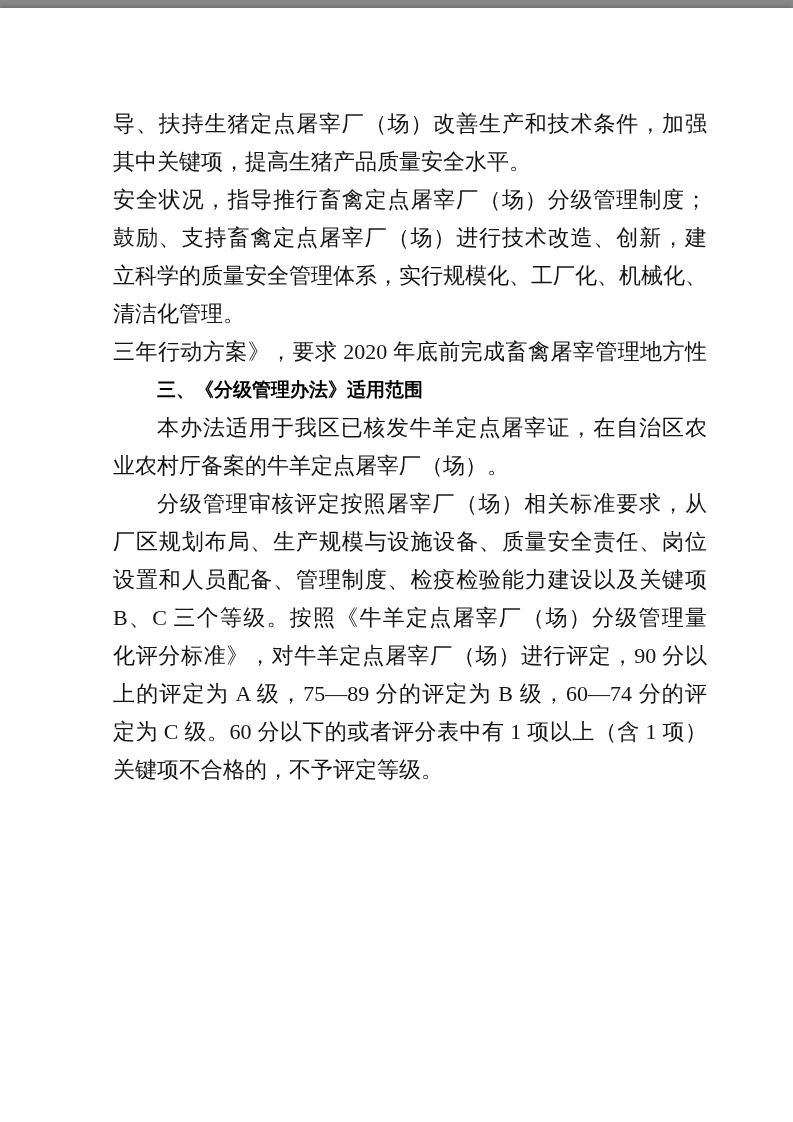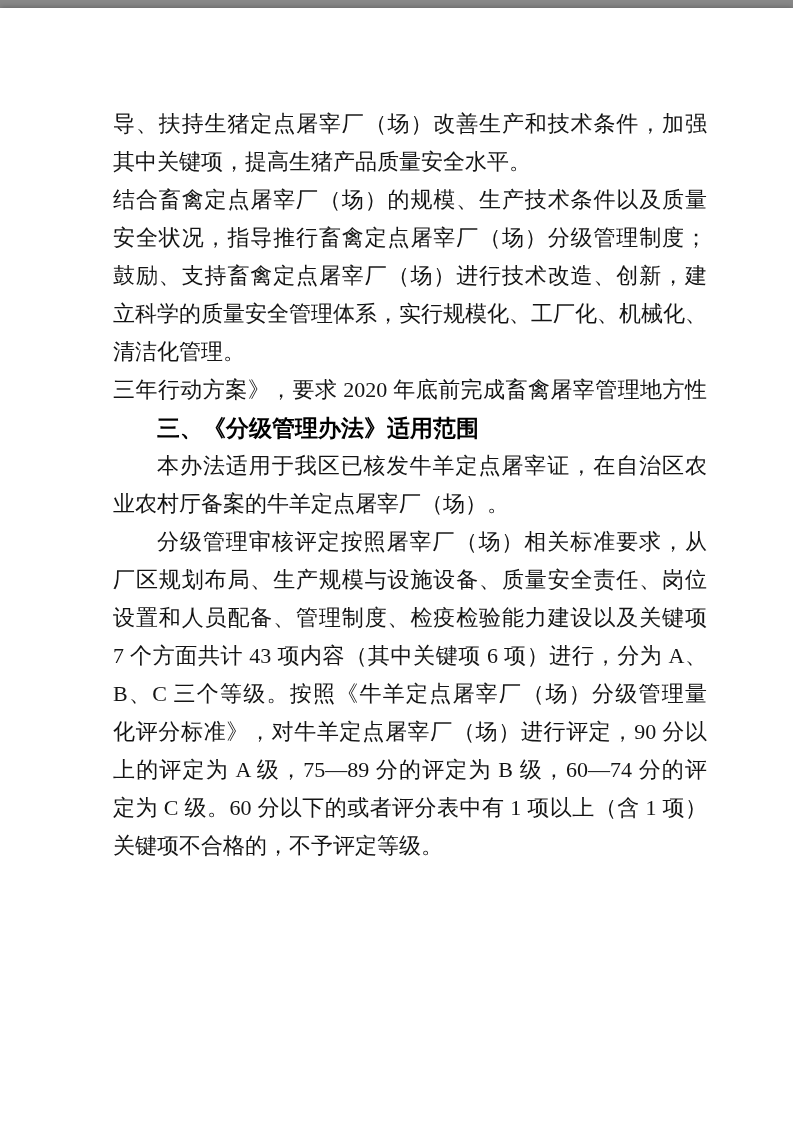--- a/index.html
+++ b/index.html
@@ -37,43 +37,41 @@
     text-align-last: justify;
   }
   
   .line.ind {
     padding-left: 44px;
   }
   
   .line.h {
     font-family: "Liberation Sans", "DejaVu Sans", sans-serif;
     font-weight: 700;
-    font-size: 23px;
+    font-size: 19px;
     color: #000000;
   }
 </style>
 </head>
 <body>
 
 <div class="page">
   <div class="text-block">
     <div class="line j">导、扶持生猪定点屠宰厂（场）改善生产和技术条件，加强</div>
     <div class="line">其中关键项，提高生猪产品质量安全水平。</div>
-    <div class="line j">结合畜禽定点屠宰厂（场）的规模、生产技术条件以及质量</div>
     <div class="line j">安全状况，指导推行畜禽定点屠宰厂（场）分级管理制度；</div>
     <div class="line j">鼓励、支持畜禽定点屠宰厂（场）进行技术改造、创新，建</div>
     <div class="line j">立科学的质量安全管理体系，实行规模化、工厂化、机械化、</div>
     <div class="line">清洁化管理。</div>
     <div class="line j">三年行动方案》，要求 2020 年底前完成畜禽屠宰管理地方性</div>
     <div class="line h ind">三、《分级管理办法》适用范围</div>
     <div class="line ind j">本办法适用于我区已核发牛羊定点屠宰证，在自治区农</div>
     <div class="line">业农村厅备案的牛羊定点屠宰厂（场）。</div>
     <div class="line ind j">分级管理审核评定按照屠宰厂（场）相关标准要求，从</div>
     <div class="line j">厂区规划布局、生产规模与设施设备、质量安全责任、岗位</div>
     <div class="line j">设置和人员配备、管理制度、检疫检验能力建设以及关键项</div>
-    <div class="line j">7 个方面共计 43 项内容（其中关键项 6 项）进行，分为 A、</div>
     <div class="line j">B、C 三个等级。按照《牛羊定点屠宰厂（场）分级管理量</div>
     <div class="line j">化评分标准》，对牛羊定点屠宰厂（场）进行评定，90 分以</div>
     <div class="line j">上的评定为 A 级，75—89 分的评定为 B 级，60—74 分的评</div>
     <div class="line j">定为 C 级。60 分以下的或者评分表中有 1 项以上（含 1 项）</div>
     <div class="line">关键项不合格的，不予评定等级。</div>
   </div>
 </div>
 
 </body></html>

